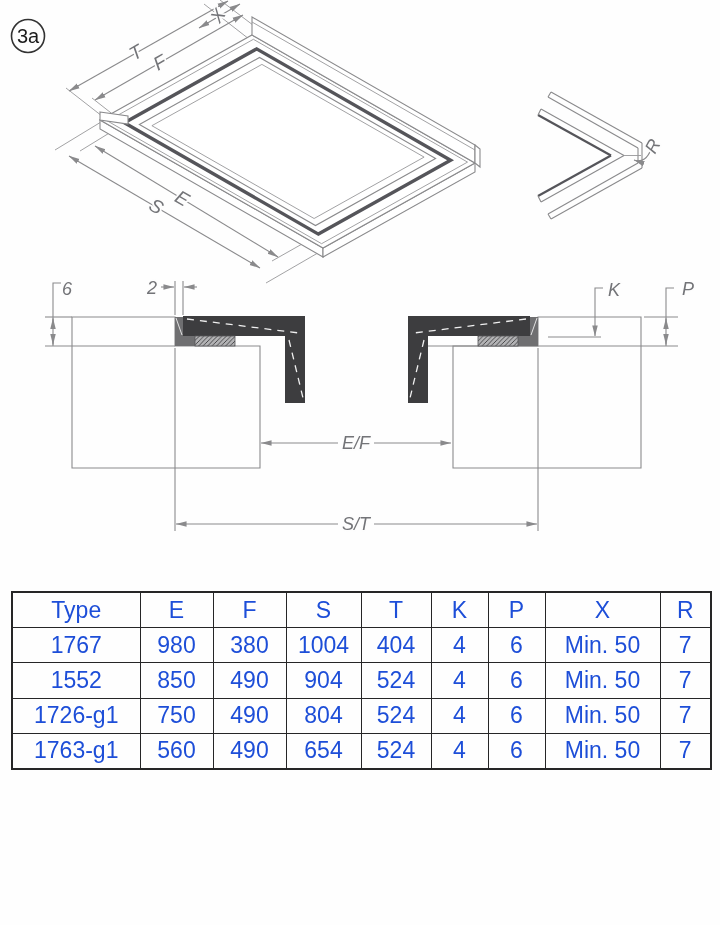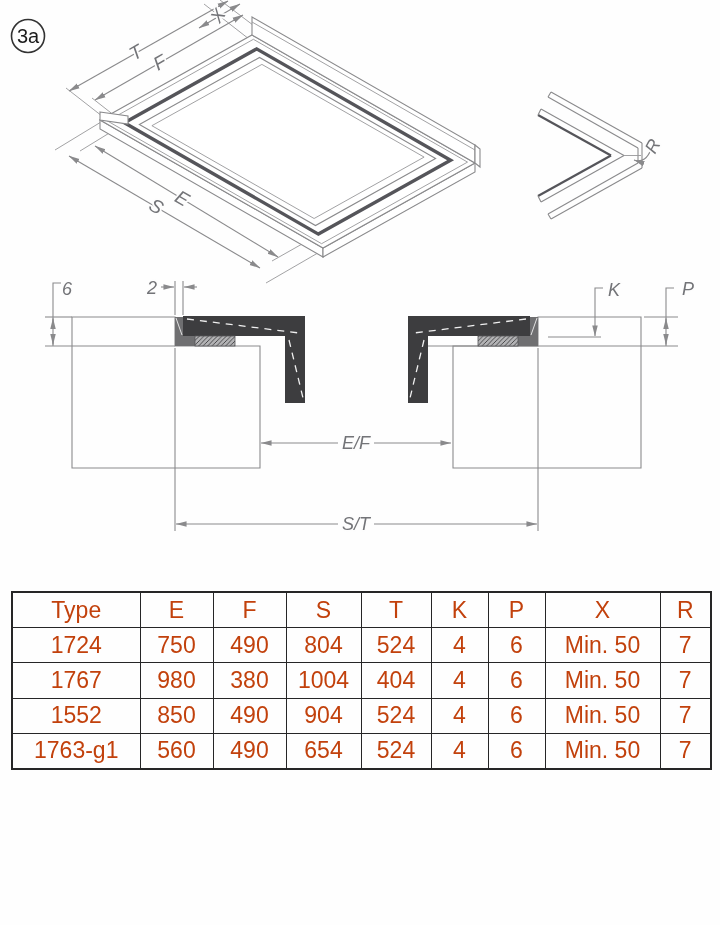--- a/index.html
+++ b/index.html
@@ -12,21 +12,21 @@
   .white{fill:#ffffff;}
   .dark{stroke:#55555a;stroke-width:3.4;fill:none;}
   .dark2{stroke:#55555a;stroke-width:2.2;fill:none;}
   .dim{font:italic 18px "Liberation Sans",sans-serif;fill:#737478;text-anchor:middle;
        paint-order:stroke;stroke:#fdfdfd;stroke-width:3.5px;stroke-linejoin:round;}
   .dimL{font-size:19px;}
   .badge-text{font:20px "Liberation Sans",sans-serif;fill:#1c1c1c;text-anchor:middle;
        font-style:normal;paint-order:normal;stroke:none;}
   .dashw{stroke:#ffffff;stroke-width:1.3;stroke-dasharray:7 6;fill:none;opacity:.92;}
   table.spec{position:absolute;left:11px;top:591px;width:699px;border-collapse:collapse;
-       table-layout:fixed;border:2.4px solid #262627;color:#c2410c;}
+       table-layout:fixed;border:2.4px solid #262627;color:#1d4ed8;}
   table.spec th, table.spec td{border:1.5px solid #262627;text-align:center;vertical-align:middle;
        height:34.2px;padding:0;font-size:23px;font-weight:normal;line-height:1;}
 </style>
 </head>
 <body>
 
 <div class="page">
 
 <svg width="720" height="560" viewBox="0 0 720 560">
   <defs>
@@ -185,31 +185,20 @@
       <th>S</th>
       <th>T</th>
       <th>K</th>
       <th>P</th>
       <th>X</th>
       <th>R</th>
     </tr>
   </thead>
   <tbody>
         <tr>
-          <td>1724</td>
-          <td>750</td>
-          <td>490</td>
-          <td>804</td>
-          <td>524</td>
-          <td>4</td>
-          <td>6</td>
-          <td>Min. 50</td>
-          <td>7</td>
-        </tr>
-        <tr>
           <td>1767</td>
           <td>980</td>
           <td>380</td>
           <td>1004</td>
           <td>404</td>
           <td>4</td>
           <td>6</td>
           <td>Min. 50</td>
           <td>7</td>
         </tr>
@@ -218,20 +207,31 @@
           <td>850</td>
           <td>490</td>
           <td>904</td>
           <td>524</td>
           <td>4</td>
           <td>6</td>
           <td>Min. 50</td>
           <td>7</td>
         </tr>
         <tr>
+          <td>1726-g1</td>
+          <td>750</td>
+          <td>490</td>
+          <td>804</td>
+          <td>524</td>
+          <td>4</td>
+          <td>6</td>
+          <td>Min. 50</td>
+          <td>7</td>
+        </tr>
+        <tr>
           <td>1763-g1</td>
           <td>560</td>
           <td>490</td>
           <td>654</td>
           <td>524</td>
           <td>4</td>
           <td>6</td>
           <td>Min. 50</td>
           <td>7</td>
         </tr>

